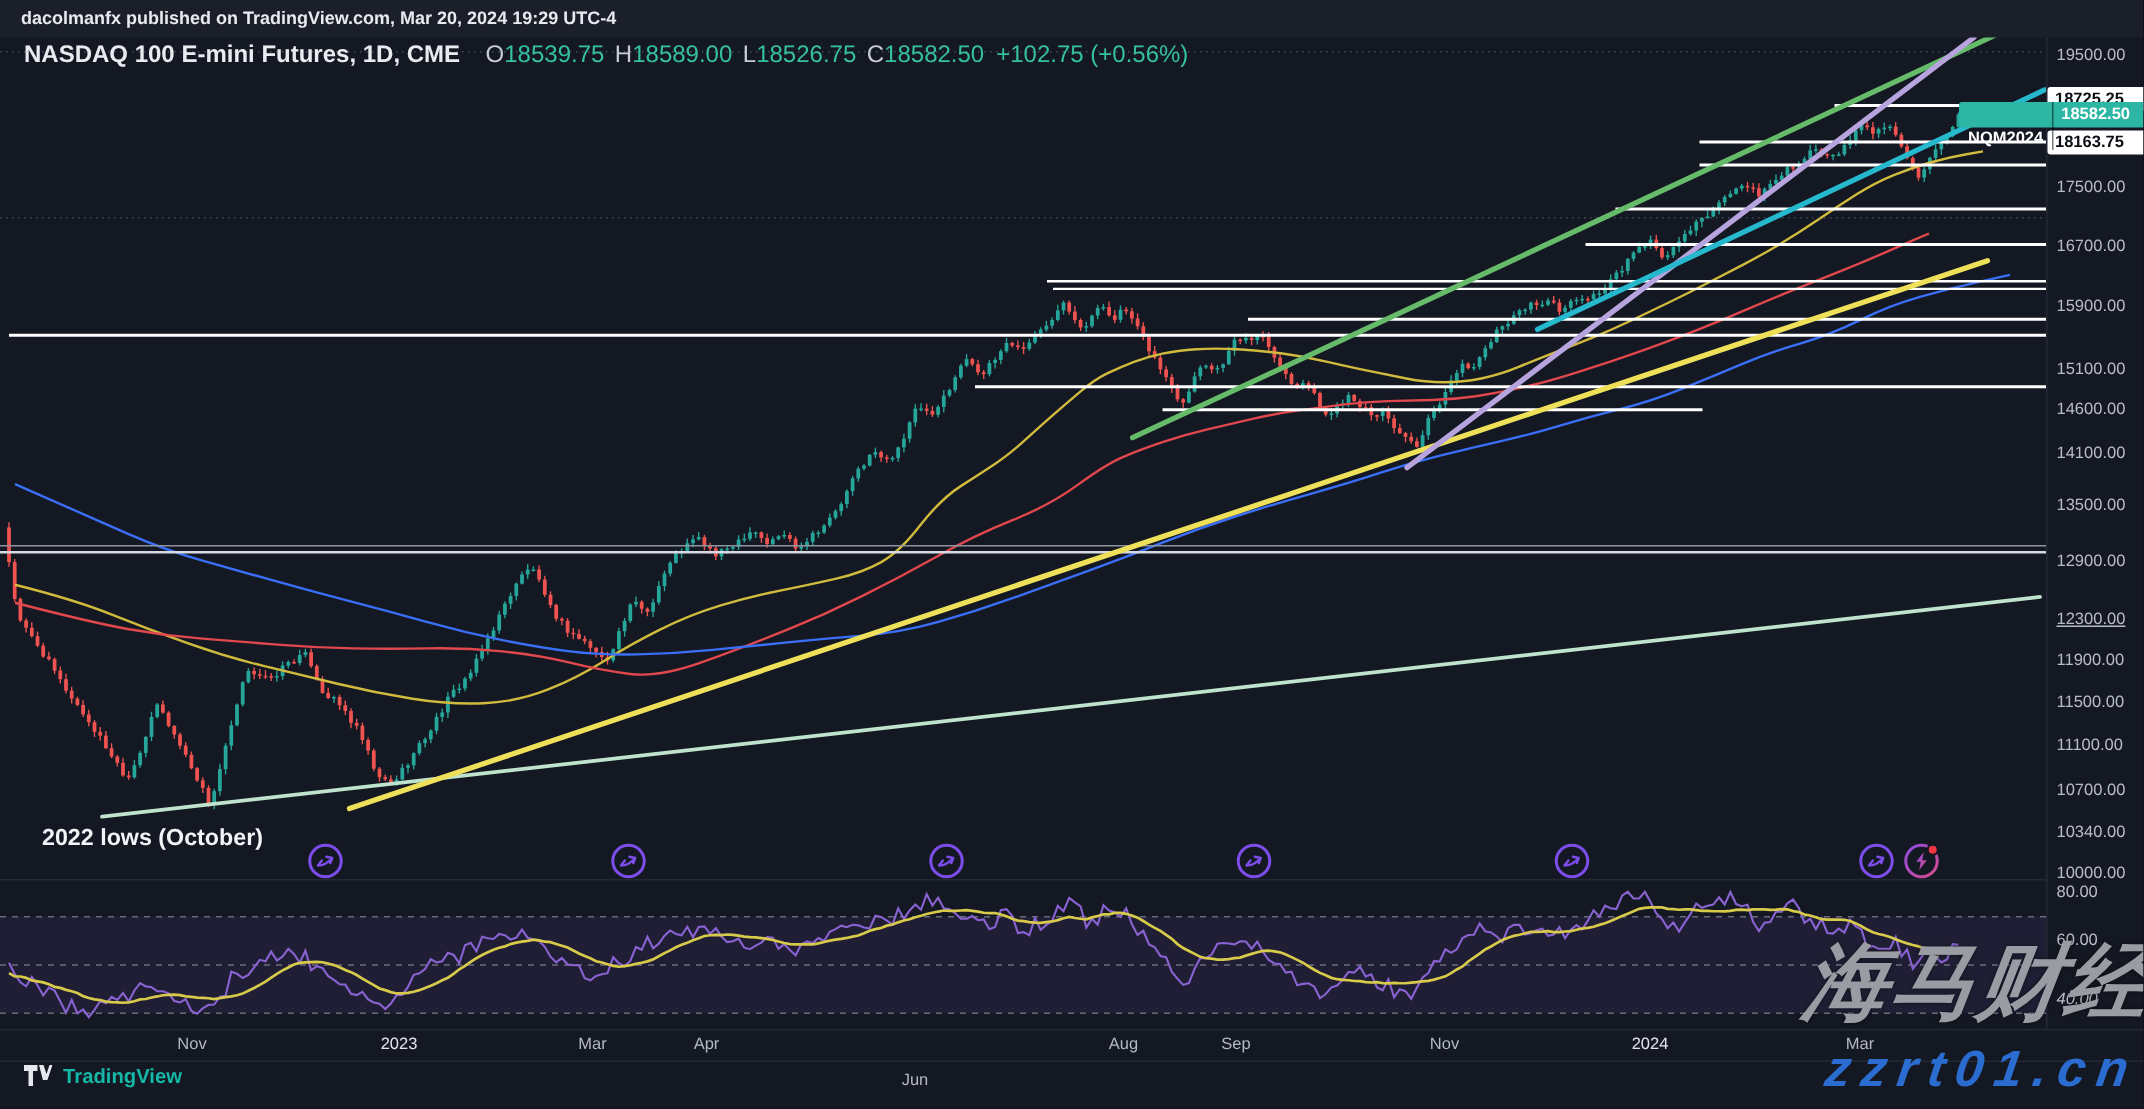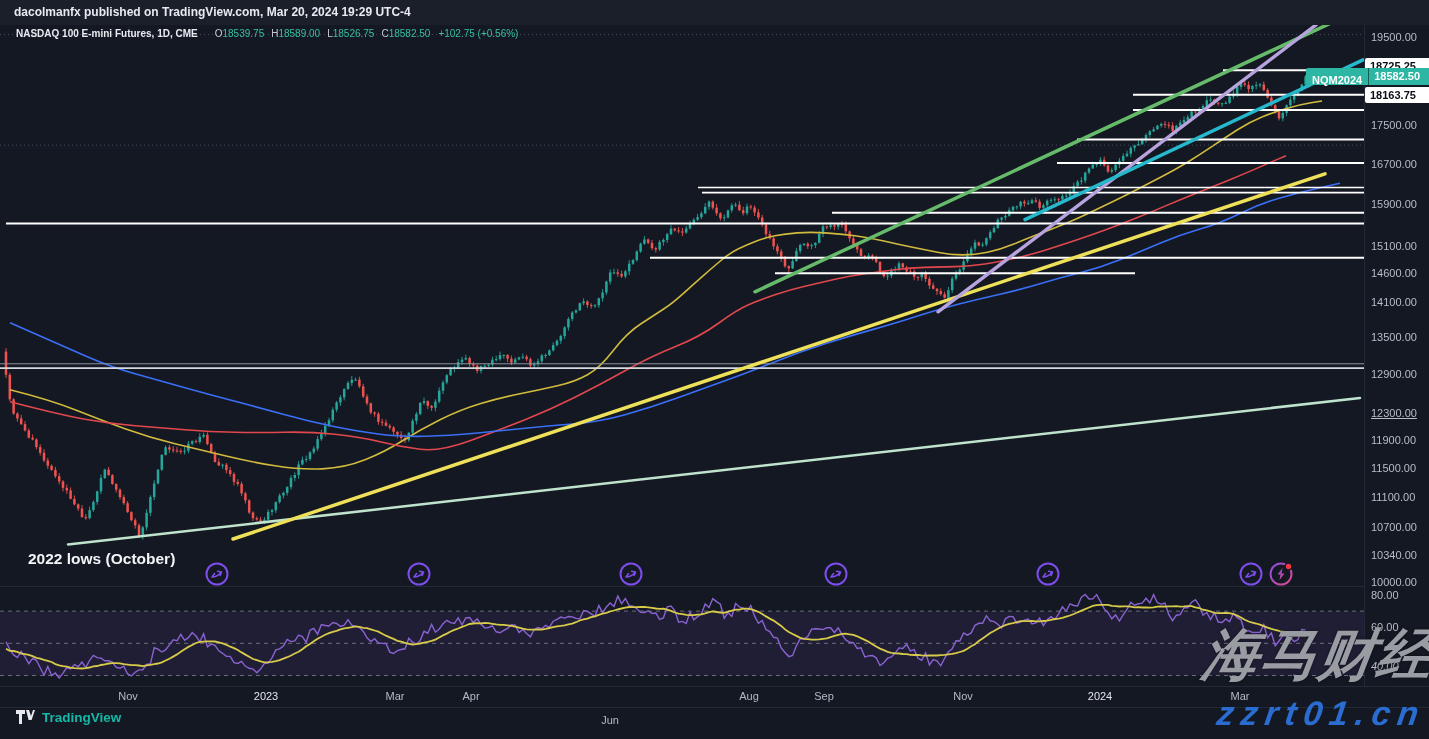--- a/index.html
+++ b/index.html
@@ -1,34 +1,34 @@
 <!DOCTYPE html>
 <html><head>
 <meta charset="utf-8">
 <style>
   html,body{margin:0;padding:0;background:#0c0f17;}
   #app{position:relative;width:1429px;height:739px;background:#141822;overflow:hidden;
        font-family:"Liberation Sans",sans-serif;}
   .abs{position:absolute;}
   #topbar{left:0;top:0;width:1429px;height:25px;background:#1b1f2a;}
   #publisher{left:14px;top:5px;font-size:12px;font-weight:bold;color:#e8eaef;}
-  #legend{left:16px;top:28px;font-size:10px;color:#dfe3ea;white-space:nowrap;}
+  #legend{left:16px;top:28px;font-size:16px;color:#dfe3ea;white-space:nowrap;}
   #legend .t{font-weight:bold;color:#e9ebf0;margin-right:10px;}
   #legend .k{color:#c7cbd6;margin-left:7px;}
   #legend .v{color:#35c0a2;}
   #legend .chg{color:#35c0a2;margin-left:8px;}
   #chart-svg{left:0;top:0;}
   .tickp{position:absolute;left:1371px;font-size:11px;color:#b8bcc8;transform:translateY(-50%);}
   .tickt{position:absolute;top:690px;font-size:11px;color:#b4b9c5;transform:translateX(-50%);}
   .tickt.year{color:#e2e5ec;}
   .plabel{position:absolute;left:1365px;width:63px;height:16px;background:#fff;color:#0b0e15;
           font-size:11px;font-weight:bold;line-height:16px;padding-left:5px;border-radius:2px;z-index:6;}
   #cur-label{position:absolute;left:1306px;height:17px;background:#2cb6a3;color:#fff;display:flex;
              font-size:11px;font-weight:bold;line-height:17px;border-radius:2px;z-index:7;}
-  #cur-label .sym{padding:4px 6px;border-right:1px solid rgba(10,14,20,.55);}
+  #cur-label .sym{padding:16px 6px;border-right:1px solid rgba(10,14,20,.55);}
   #cur-label .px{padding:0 5px;min-width:56px;}
   #annotation{left:28px;top:550px;font-size:15.5px;font-weight:bold;color:#f2f4f7;z-index:3;text-align:center;}
   #tv-footer{left:16px;top:709px;display:flex;align-items:center;gap:7px;z-index:3;}
   #tv-footer .txt{font-size:13.5px;font-weight:bold;color:#14b8a6;}
   #wm-cn{right:-6px;top:618px;font-size:56px;font-weight:bold;font-style:italic;color:#9a9ca3;
          letter-spacing:2px;transform:skewX(-8deg);z-index:9;white-space:nowrap;
          text-shadow:0 0 3px rgba(0,0,0,.45);}
   #wm-url{right:4px;top:694px;font-size:34px;font-weight:bold;font-style:italic;color:#2a6cd0;
           letter-spacing:7px;transform:skewX(-8deg);z-index:9;white-space:nowrap;}
   .hline{position:absolute;background:#242936;z-index:2;}

